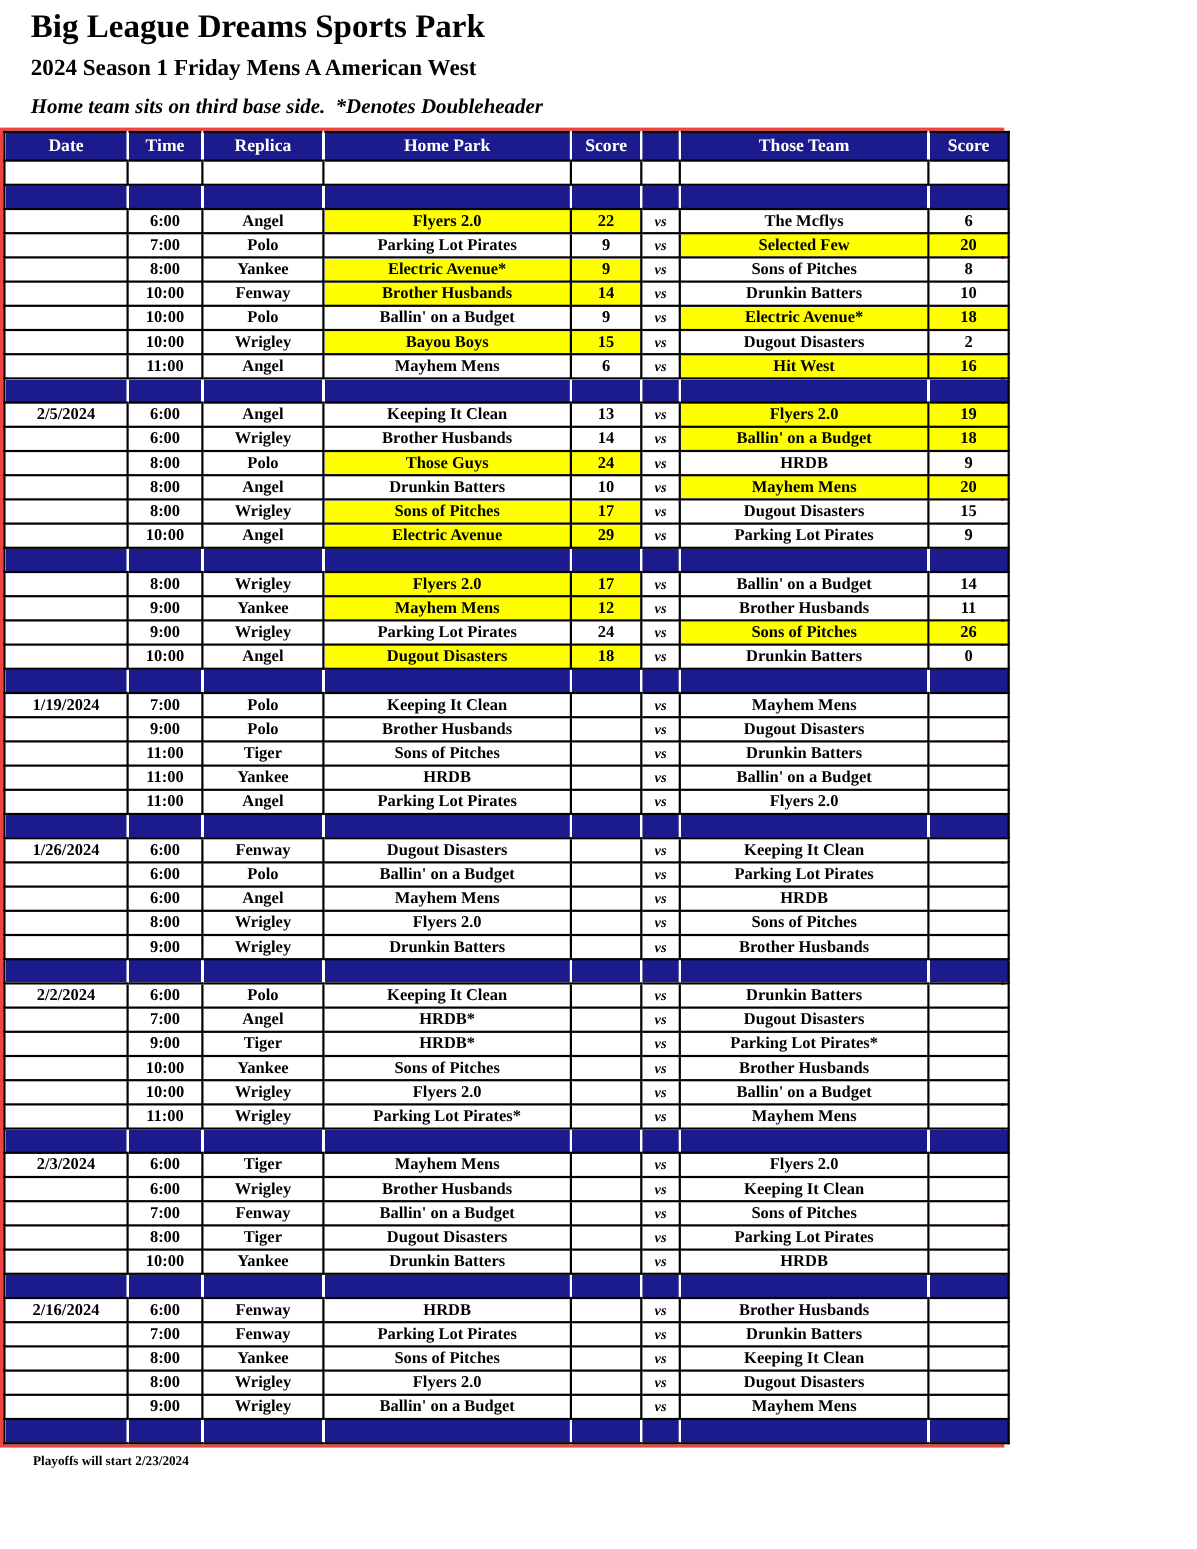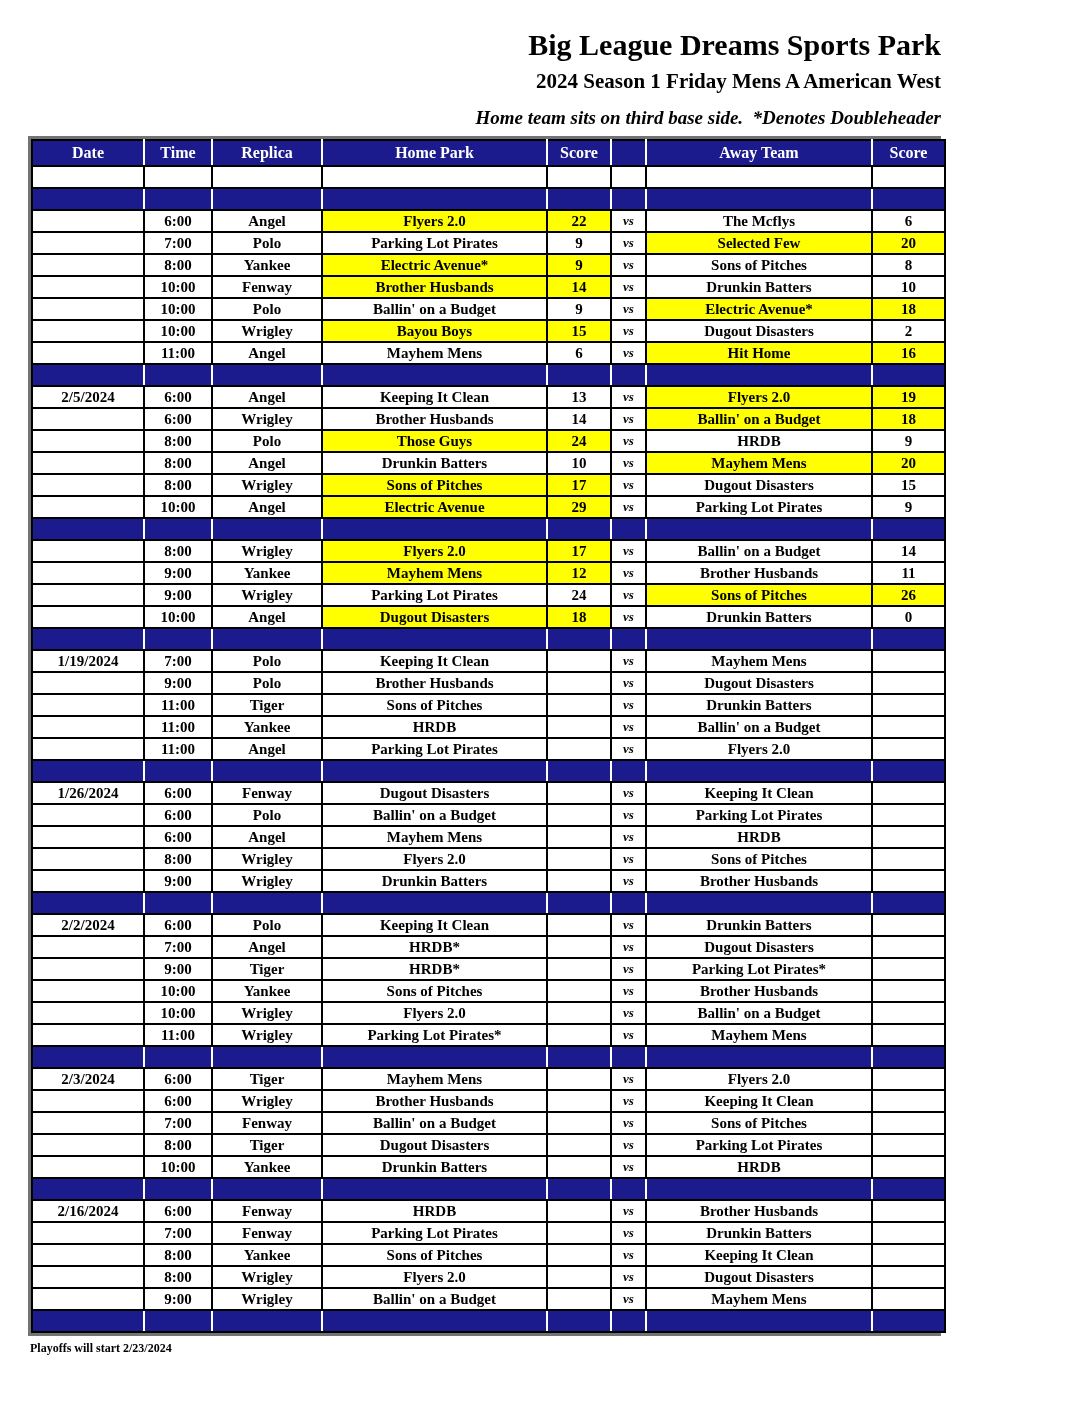--- a/index.html
+++ b/index.html
@@ -12,44 +12,43 @@
     width:1088px;
     height:1408px;
     background:#ffffff;
     color:#000;
     font-family:"Liberation Serif","DejaVu Serif",serif;
     font-weight:bold;
   }
   .doc-header{
     width:913px;
     margin-left:28px;
-    text-align:right;
-    padding-top:28px;
+    text-align:left;
+    padding-top:8px;
   }
   .title{
     font-size:30px;
     font-weight:bold;
     margin:0;
     letter-spacing:0px;
   }
   .subtitle{
     font-size:21px;
     font-weight:bold;
     margin:7px 0 0 0;
   }
   .note{
     font-size:19px;
     font-weight:bold;
     font-style:italic;
     margin:13px 0 7px 0;
   }
   .tablewrap{
     width:913px;
-    margin-left:28px;
-    border:3px solid #737373;
+    border:3px solid #ef4444;
   }
   table{
     border-collapse:collapse;
     table-layout:fixed;
     width:100%;
   }
   th,td{
     border:2px solid #000;
     padding:0;
     text-align:center;
@@ -110,21 +109,21 @@
       <col style="width:73px">
     </colgroup>
     <thead>
       <tr>
         <th>Date</th>
         <th>Time</th>
         <th>Replica</th>
         <th>Home Park</th>
         <th>Score</th>
         <th></th>
-        <th>Away Team</th>
+        <th>Those Team</th>
         <th>Score</th>
       </tr>
     </thead>
     <tbody>
         <tr class="spacer">
           <td></td>
           <td></td>
           <td></td>
           <td></td>
           <td></td>
@@ -202,21 +201,21 @@
           <td>Dugout Disasters</td>
           <td>2</td>
         </tr>
         <tr>
           <td></td>
           <td>11:00</td>
           <td>Angel</td>
           <td>Mayhem Mens</td>
           <td>6</td>
           <td class="vs">vs</td>
-          <td class="hl">Hit Home</td>
+          <td class="hl">Hit West</td>
           <td class="hl">16</td>
         </tr>
         <tr class="sep">
           <td></td>
           <td></td>
           <td></td>
           <td></td>
           <td></td>
           <td></td>
           <td></td>

